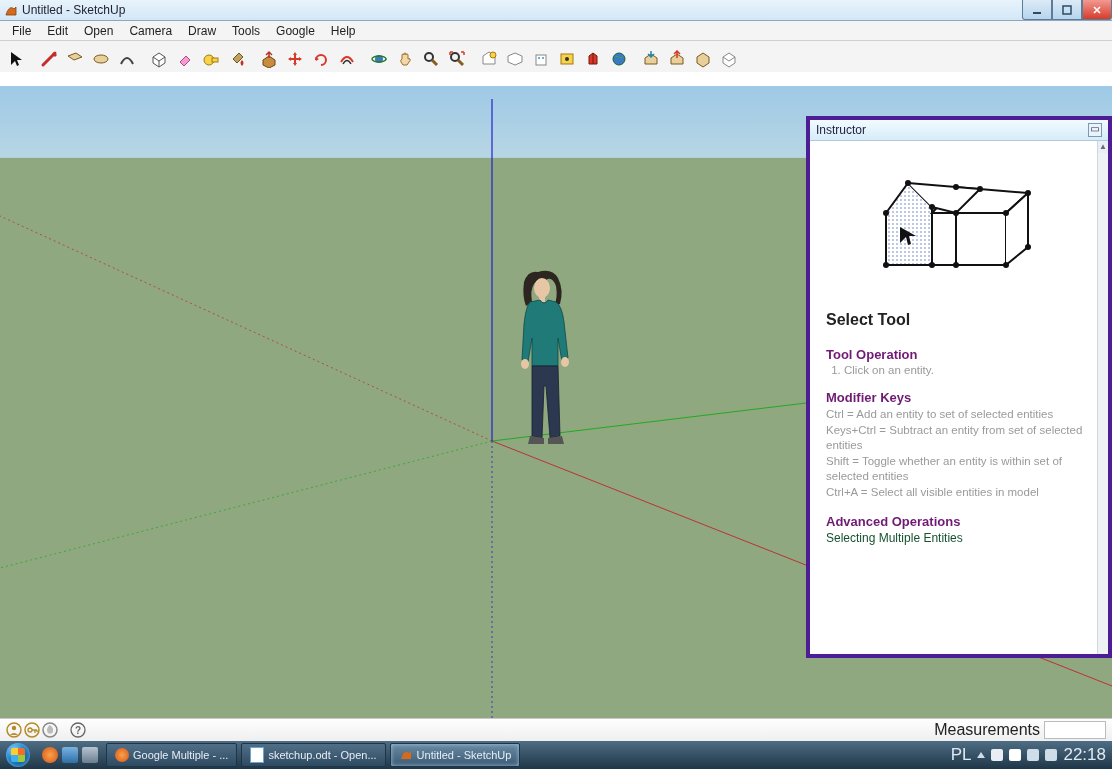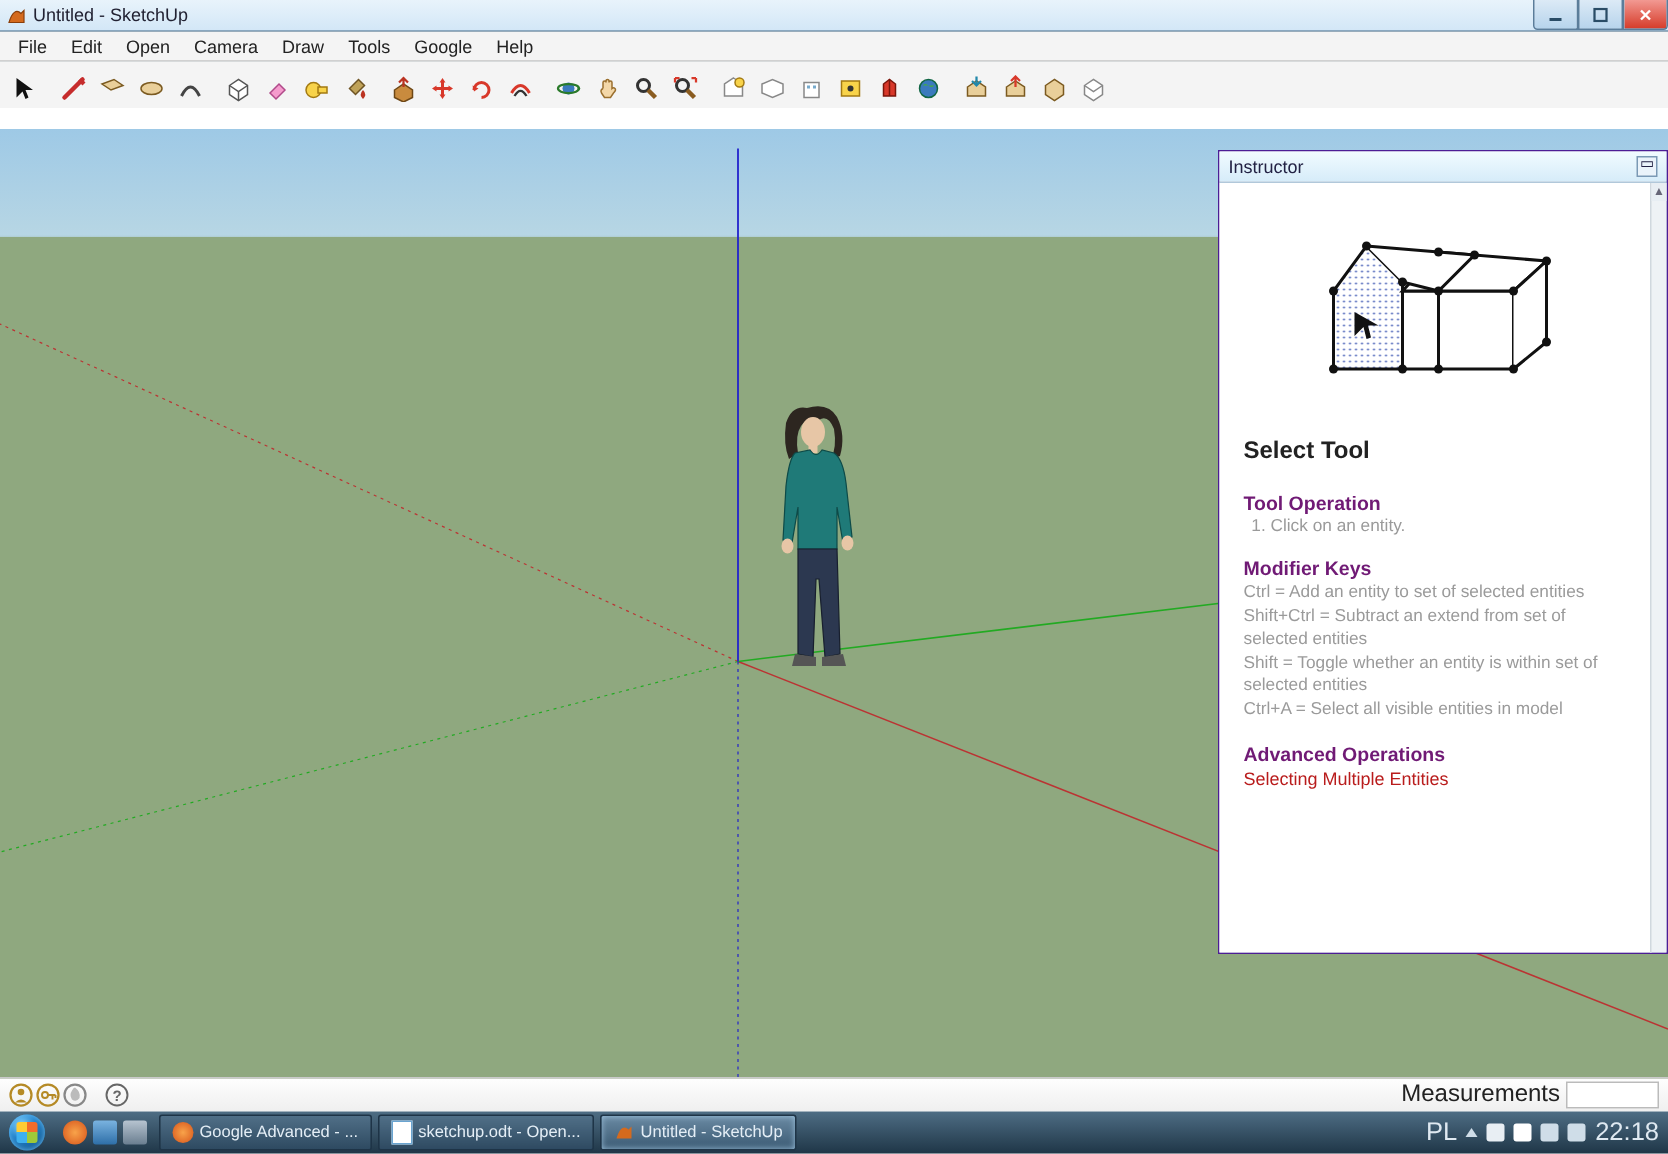--- a/index.html
+++ b/index.html
@@ -22,30 +22,30 @@
   
   .toolbar { height:32px; background:#f4f4f4; display:flex; align-items:center; padding:2px 4px; gap:0px; border-bottom:1px solid #c4c4c4;}
   .toolbtn { width:24px; height:24px; display:flex; align-items:center; justify-content:center; border:1px solid transparent; border-radius:3px;}
   .toolsep { width:6px; height:24px; }
   
   
   .viewport { position:absolute; left:0; right:0; top:72px; bottom:26px; background:#fff; }
   .viewport svg { width:100%; height:100%; display:block; }
   
   
-  .instructor { position:absolute; top:100px; right:0; width:298px; height:534px; background:#f6f6f6; border:1px solid #4c1d95; box-shadow:0 0 1px #7a99b5 inset; }
+  .instructor { position:absolute; top:116px; right:0; width:298px; height:534px; background:#f6f6f6; border:4px solid #4c1d95; box-shadow:0 0 1px #7a99b5 inset; }
   .instructor .panel-title { height:20px; background:linear-gradient(#f1fbff,#d6ecf9); border-bottom:1px solid #b1c8da; display:flex; align-items:center; padding:0 6px; font-size:12px; color:#224; justify-content:space-between;}
   .instructor .panel-body { position:absolute; top:21px; left:0; right:10px; bottom:0; background:#fff; padding:10px 12px 8px 16px; overflow:hidden;}
   .instructor .scrollbar { position:absolute; top:21px; right:0; width:10px; bottom:0; background:#eef2f5; border-left:1px solid #d0d8de;}
   .instructor .scrollbar .arrow { height:12px; background:#e8eef3; font-size:8px; text-align:center; color:#667; line-height:12px;}
   .instructor h2 { margin:6px 0 18px 0; font-size:16px; font-weight:bold; color:#222;}
   .instructor h3 { margin:14px 0 2px 0; font-size:13px; font-weight:bold; color:#701a75;}
   .instructor .desc, .instructor .mk { font-size:11.5px; color:#9a9a9a; line-height:1.35;}
   .instructor ol { margin:2px 0 0 0; padding-left:18px; color:#9a9a9a; font-size:11.5px;}
-  .instructor a { color:#b91c1c; text-decoration:none; font-size:12px;}
+  .instructor a { color:#14532d; text-decoration:none; font-size:12px;}
   
   
   .statusbar { position:absolute; left:0; right:0; bottom:28px; height:22px; background:linear-gradient(#fefefe,#efefef); border-top:1px solid #c9c9c9; display:flex; align-items:center;}
   .statusbar .sbicons { display:flex; gap:2px; padding:0 6px;}
   .statusbar .sbicon { width:16px; height:16px; border-radius:50%; }
   .statusbar .hint { color:#333; font-size:12px; margin-left:4px;}
   .statusbar .meas-label { margin-left:auto; font-size:16px; color:#222; padding-right:4px;}
   .statusbar .meas-box { width:60px; height:16px; border:1px solid #bbb; background:#fff; margin-right:6px;}
   
   
@@ -347,21 +347,21 @@
       <circle cx="100" cy="32" r="3" fill="#111"></circle>
       <path d="M44 72 L44 88 L50 82 L52 90 L55 89 L53 81 L60 81 Z" fill="#111"></path>
     </svg>
     <h2>Select Tool</h2>
     <h3>Tool Operation</h3>
     <ol>
         <li>Click on an entity.</li>
       </ol>
     <h3>Modifier Keys</h3>
     <div class="mk">Ctrl = Add an entity to set of selected entities</div>
-    <div class="mk">Shift+Ctrl = Subtract an extend from set of selected entities</div>
+    <div class="mk">Keys+Ctrl = Subtract an entity from set of selected entities</div>
     <div class="mk">Shift = Toggle whether an entity is within set of selected entities</div>
     <div class="mk">Ctrl+A = Select all visible entities in model</div>
     <h3>Advanced Operations</h3>
     <a href="#">Selecting Multiple Entities</a>
   </div>
   <div class="scrollbar">
     <div class="arrow">▲</div>
   </div>
 </div>
 
@@ -394,21 +394,21 @@
   <div class="startorb">
       <div class="orb"></div>
     </div>
   <div class="quicklaunch">
     <div class="qlitem" style="background:radial-gradient(circle,#f8a34a,#d6531a);border-radius:50%;"></div>
     <div class="qlitem" style="background:linear-gradient(#7ab3e0,#2e6fa8);"></div>
     <div class="qlitem" style="background:linear-gradient(#b7c4d0,#6a7e90);"></div>
   </div>
   <div class="taskitem">
     <span style="width:14px;height:14px;background:radial-gradient(circle,#f8a34a,#d6531a);border-radius:50%;"></span>
-    <span>Google Advanced - ...</span>
+    <span>Google Multiple - ...</span>
   </div>
   <div class="taskitem">
     <span style="width:12px;height:14px;background:#fff;border:1px solid #6aa4d0;"></span>
     <span>sketchup.odt - Open...</span>
   </div>
   <div class="taskitem active">
     <span><svg width="14" height="14">
           <path d="M2 12 C4 5 7 3 10 6 L12 4 L12 12 Z" fill="#d46a1e"></path>
         </svg></span>
     <span>Untitled - SketchUp</span>

